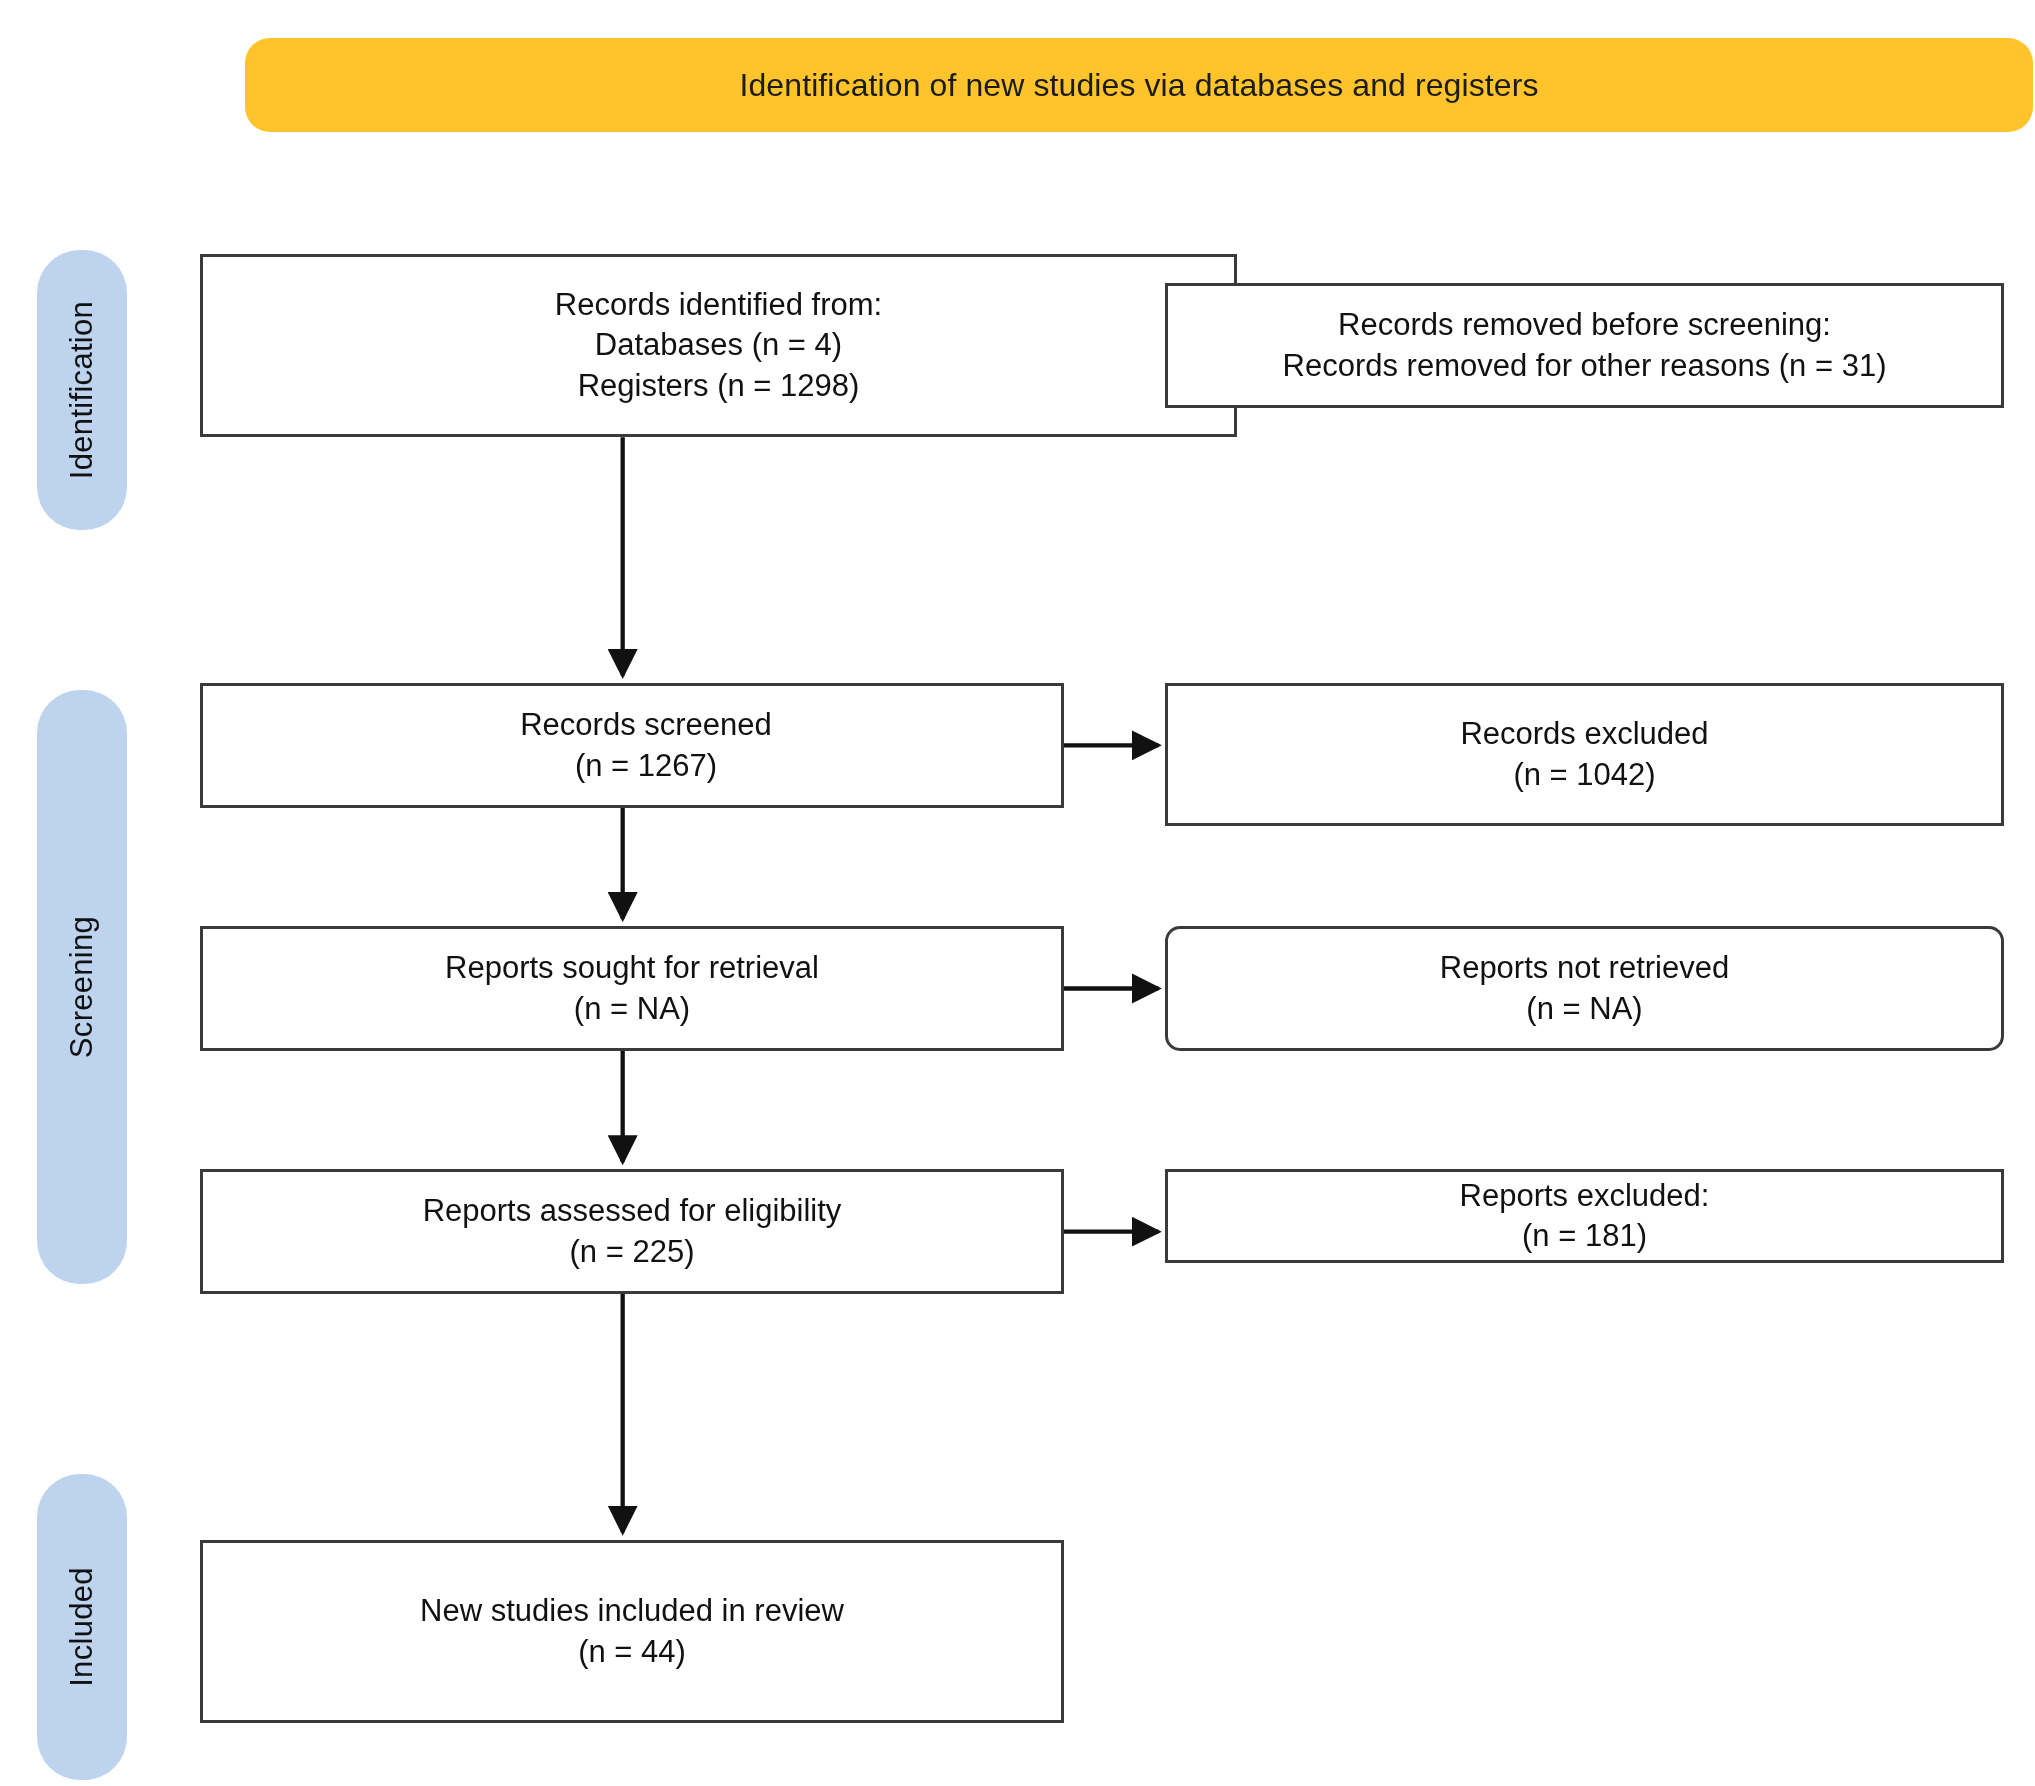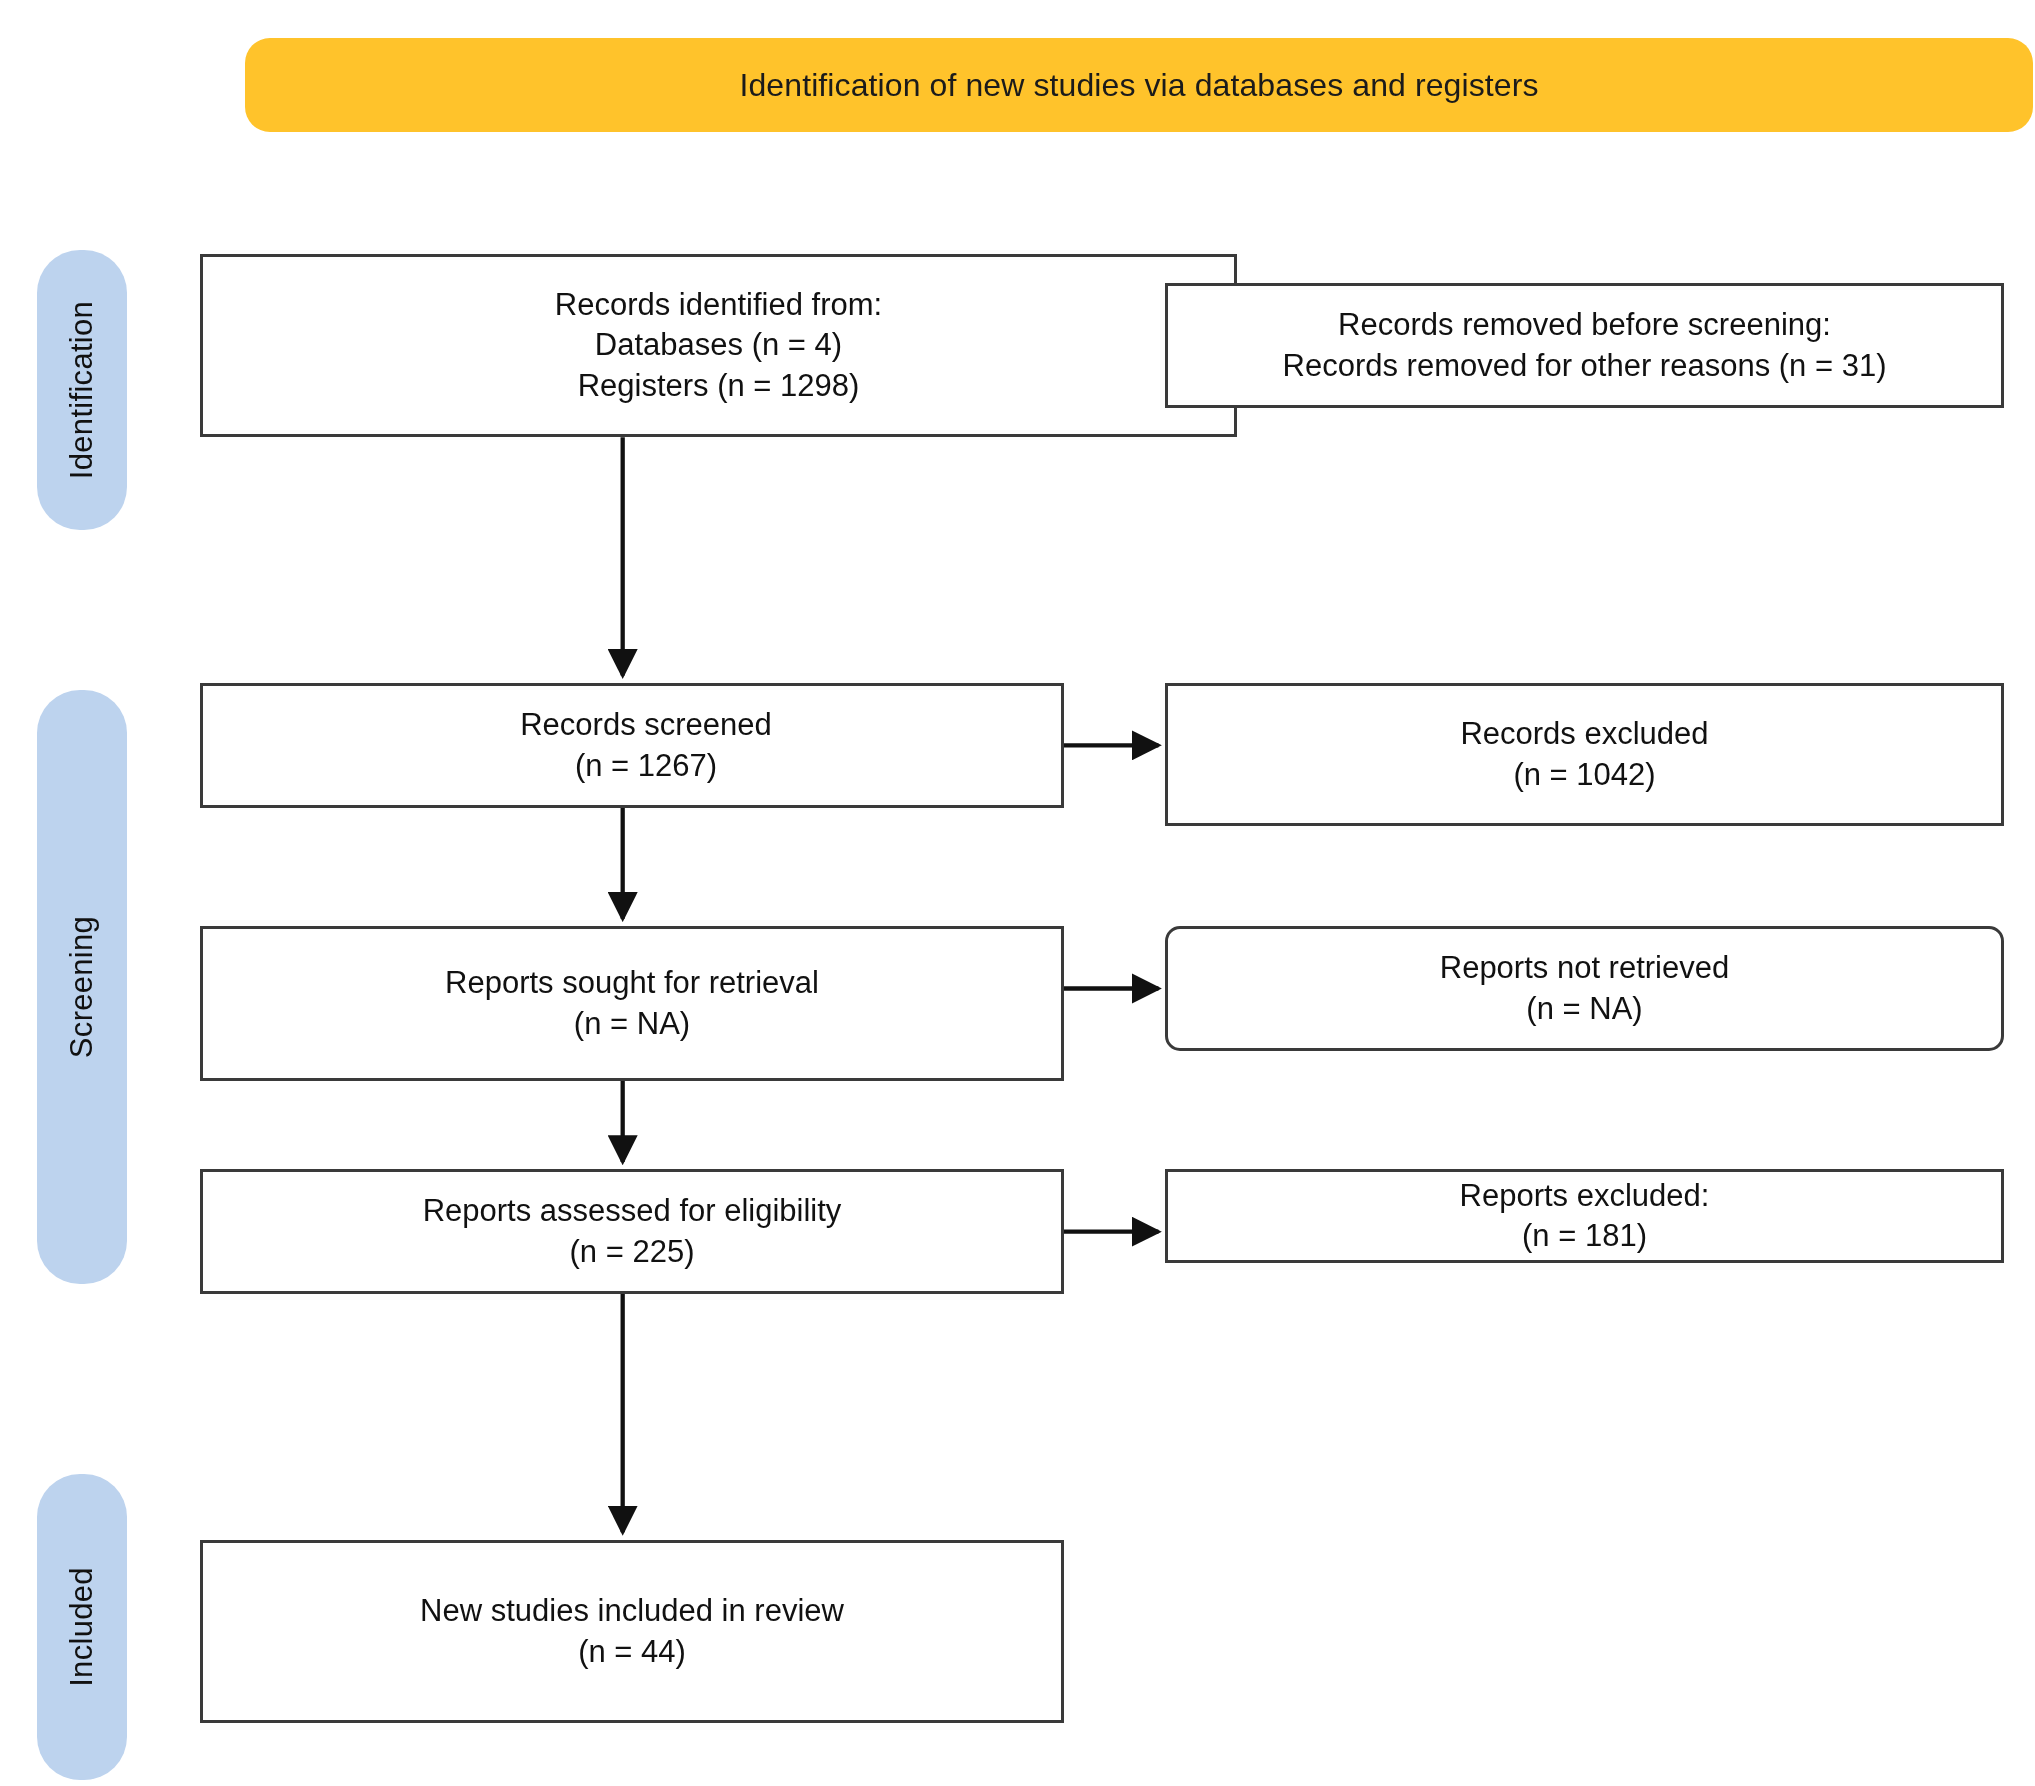--- a/index.html
+++ b/index.html
@@ -78,21 +78,21 @@
     font-size: 31px;
     line-height: 1.30;
     color: #111111;
     text-align: center;
     white-space: nowrap;
   }
 
   
   #box-identified    { left: 200px;  top: 254px;  width: 1037px; height: 183px; }
   #box-screened      { left: 200px;  top: 683px; width: 864px; height: 125px; padding-left: 41px; }
-  #box-sought        { left: 200px;  top: 926px; width: 864px; height: 155px; }
+  #box-sought        { left: 200px;  top: 926px; width: 864px; height: 125px; }
   #box-assessed      { left: 200px;  top: 1169px; width: 864px; height: 125px; }
   #box-included      { left: 200px;  top: 1540px; width: 864px; height: 183px; }
 
   
   #box-removed       { left: 1165px; top: 283px;  width: 839px; height: 125px; justify-content: center; }
   #box-rec-excluded  { left: 1165px; top: 683px; width: 839px; height: 143px; }
   #box-not-retrieved { left: 1165px; top: 926px; width: 839px; height: 125px; border-radius: 15px; }
   #box-rep-excluded  { left: 1165px; top: 1169px; width: 839px; height: 94px; }
 
   

